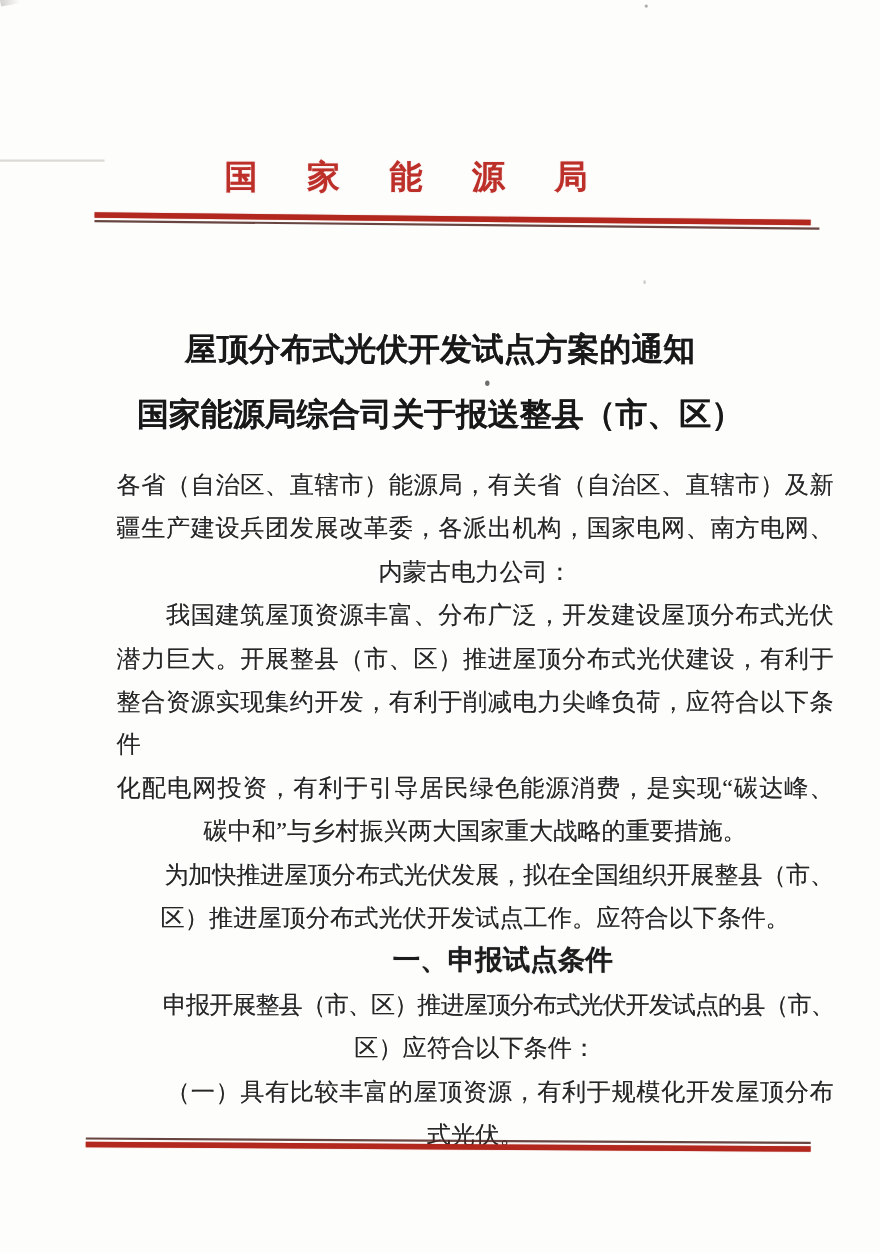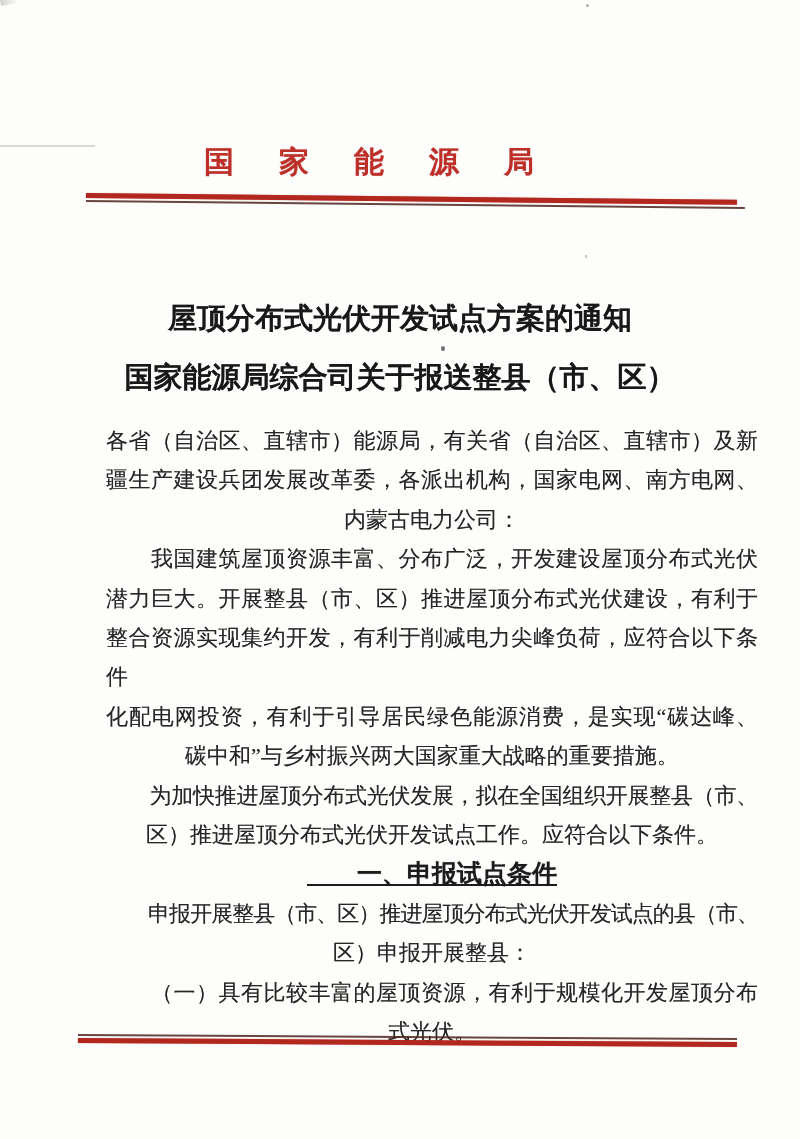--- a/index.html
+++ b/index.html
@@ -47,21 +47,20 @@
     font-size:22px;line-height:39.4px;color:var(--ink);
     text-shadow:0 0 .5px rgba(0,0,0,.4);
     margin-left:20px;
   }
   .line{text-align:center;}
   .jfull{text-align:justify;text-align-last:justify;}
   .para.bold .line{
     font-family:"Liberation Sans","DejaVu Sans",sans-serif;
     font-weight:bold;font-size:25px;color:#1c1c1c;
     text-shadow:0 0 .8px rgba(0,0,0,.5);
-    text-decoration:underline;
   }
   
   .smudge-tl{position:absolute;left:0;top:0;width:18px;height:6px;
     background:linear-gradient(90deg,#aaa7a2,rgba(255,255,255,0));opacity:.5;transform:rotate(-10deg);transform-origin:0 0;}
   .streak{position:absolute;left:0;top:145px;width:95px;height:1.5px;background:#dbd9d5;}
   .ink-dot{position:absolute;left:441px;top:346px;width:4px;height:5px;border-radius:50%;background:#4a4a4a;opacity:.8;}
   .speck-a{position:absolute;left:586px;top:4px;width:3px;height:3px;border-radius:50%;background:#8b8b8b;opacity:.7;}
   .speck-b{position:absolute;left:585px;top:255px;width:2px;height:3px;background:#bdbbb7;opacity:.8;}
 </style>
 </head>
@@ -104,21 +103,21 @@
       </div>
       <div class="para">
         <div class="line jfull" style="letter-spacing: -0.266667px;">　　为加快推进屋顶分布式光伏发展，拟在全国组织开展整县（市、</div>
         <div class="line">区）推进屋顶分布式光伏开发试点工作。应符合以下条件。</div>
       </div>
       <div class="para bold">
         <div class="line">　　一、申报试点条件</div>
       </div>
       <div class="para">
         <div class="line jfull" style="letter-spacing: -0.967742px;">　　申报开展整县（市、区）推进屋顶分布式光伏开发试点的县（市、</div>
-        <div class="line">区）申报开展整县：</div>
+        <div class="line">区）应符合以下条件：</div>
       </div>
       <div class="para">
         <div class="line jfull">　　（一）具有比较丰富的屋顶资源，有利于规模化开发屋顶分布</div>
         <div class="line">式光伏。</div>
       </div>
     </div>
 
   <div class="rule-bottom">
     <div class="r-dark"></div>
     <div class="r-gap"></div>

